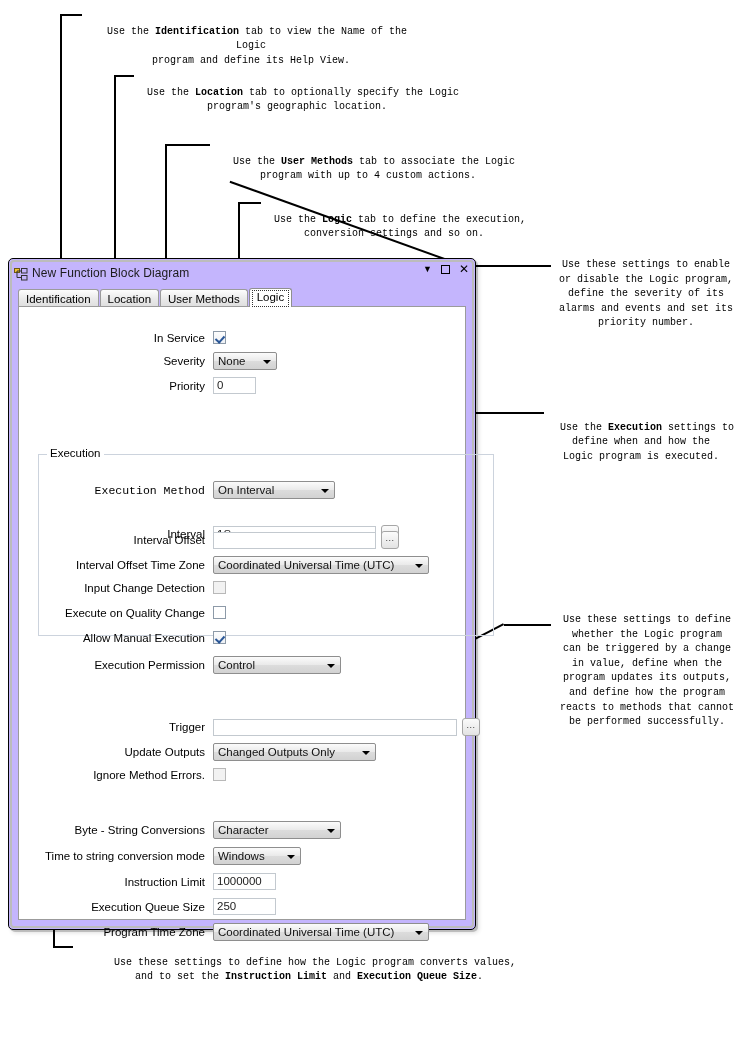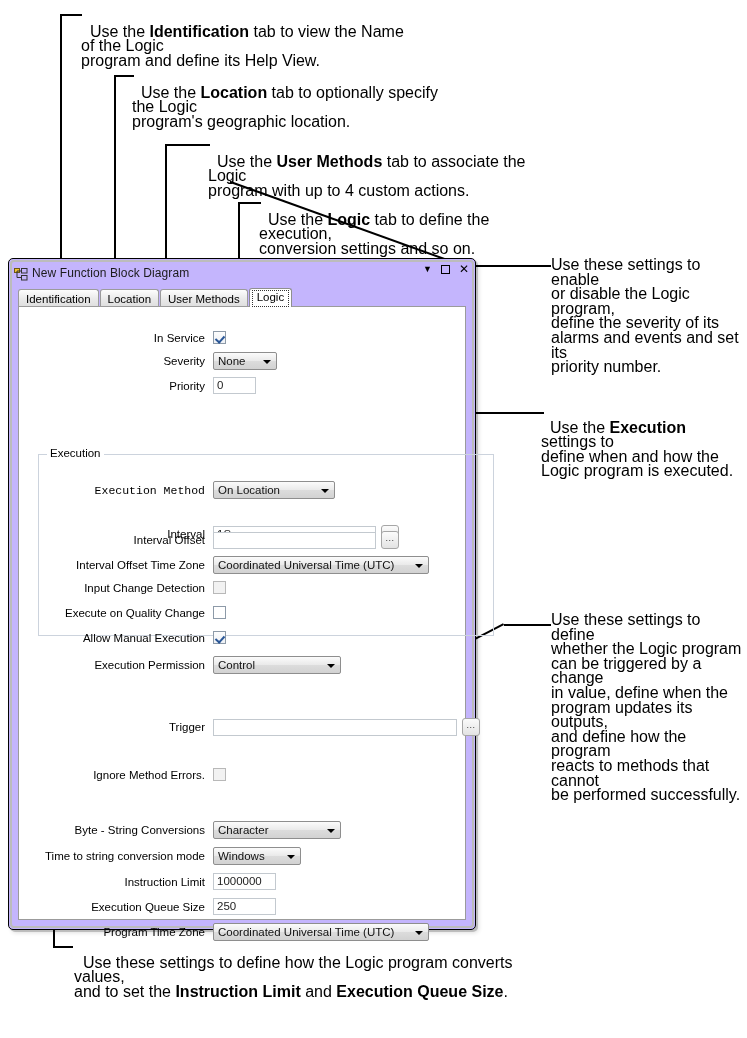--- a/index.html
+++ b/index.html
@@ -6,25 +6,26 @@
   body{
     width:747px;height:1038px;position:relative;overflow:hidden;
     font-family:"Liberation Sans","DejaVu Sans",sans-serif;
     color:#000;
     -webkit-font-smoothing:antialiased;
   }
 
   
   .callout{
     position:absolute;
-    font-family:Liberation Sans, sans-serif;
-    font-size:16px;
+    font-family:Liberation Mono, monospace;
+    font-size:10px;
     line-height:14.6px;
     color:#000;
     white-space:pre-wrap;
+    text-align:center;
   }
   .callout b{font-weight:bold;}
 
   
   .vline{position:absolute;background:#000;width:2px;}
   .hline{position:absolute;background:#000;height:2px;}
   .diag{position:absolute;background:#000;height:2px;transform-origin:0 0;}
 
   
   #window{
@@ -258,21 +259,21 @@
       <span class="lbl" style="width:186px;">Priority</span>
       <span class="txt" style="margin-left:8px;width:43px;">0</span>
     </div>
 
     <div id="execgroup">
       <span id="execlegend">Execution</span>
     </div>
 
     <div class="row" style="left:0;top:174px;width:340px;">
       <span class="lbl" style="width:186px;font-family:Liberation Mono, monospace;">Execution Method</span>
-      <span class="combo" style="margin-left:8px;width:122px;">On Location</span>
+      <span class="combo" style="margin-left:8px;width:122px;">On Interval</span>
     </div>
 
     <div class="row" style="left:0;top:199px;width:390px;margin-top:19px;">
       <span class="lbl" style="width:186px;">Interval</span>
       <span class="txt" style="margin-left:8px;width:163px;">1S</span>
       <span class="ellbtn" style="margin-left:5px;">...</span>
     </div>
 
     <div class="row" style="left:0;top:224px;width:390px;">
       <span class="lbl" style="width:186px;">Interval Offset</span>
@@ -304,20 +305,24 @@
       <span class="lbl" style="width:186px;">Execution Permission</span>
       <span class="combo" style="margin-left:8px;width:128px;">Control</span>
     </div>
 
     <div class="row" style="left:0;top:411px;width:470px;">
       <span class="lbl" style="width:186px;">Trigger</span>
       <span class="txt" style="margin-left:8px;width:244px;"></span>
       <span class="ellbtn" style="margin-left:5px;">...</span>
     </div>
 
+    <div class="row" style="left:0;top:436px;width:400px;">
+      <span class="lbl" style="width:186px;">Update Outputs</span>
+      <span class="combo" style="margin-left:8px;width:163px;">Changed Outputs Only</span>
+    </div>
 
     <div class="row" style="left:0;top:461px;width:230px;">
       <span class="lbl" style="width:186px;">Ignore Method Errors.</span>
       <span class="chk disabled" style="margin-left:8px;"></span>
     </div>
 
     <div class="row" style="left:0;top:540px;width:400px;">
       <span class="lbl" style="width:186px;">Time to string conversion mode</span>
       <span class="combo" style="margin-left:8px;width:88px;">Windows</span>
     </div>

